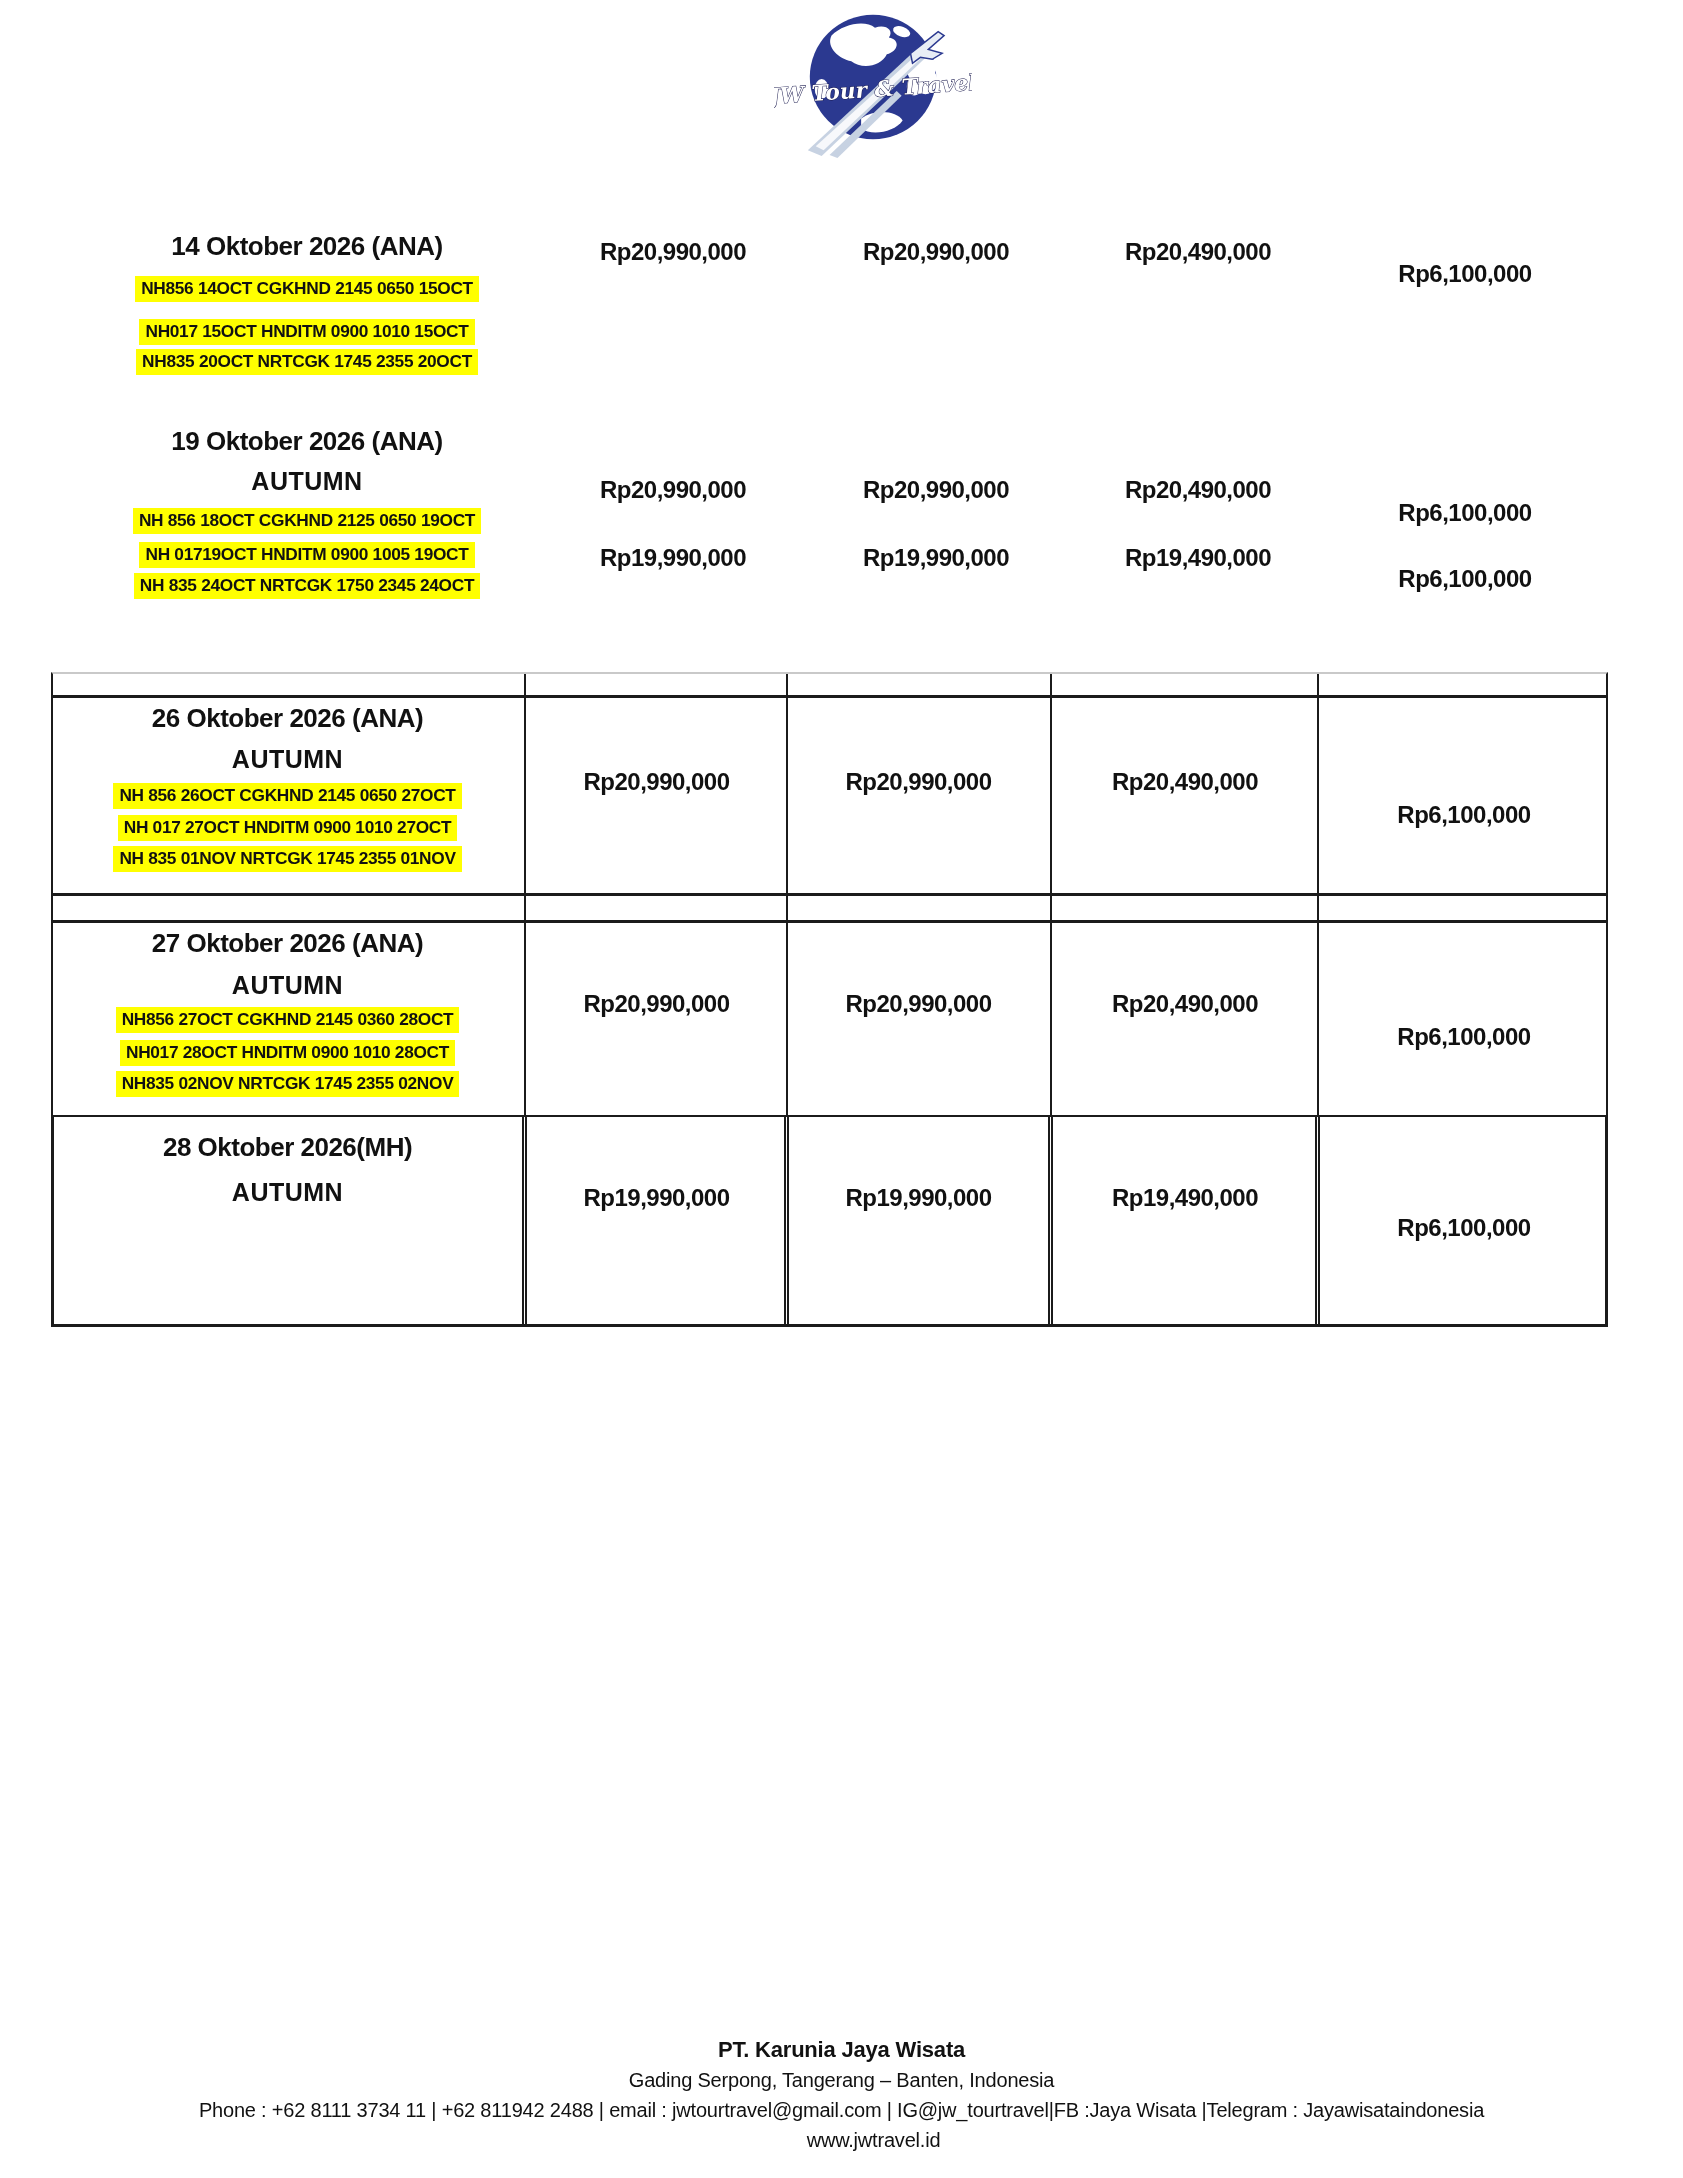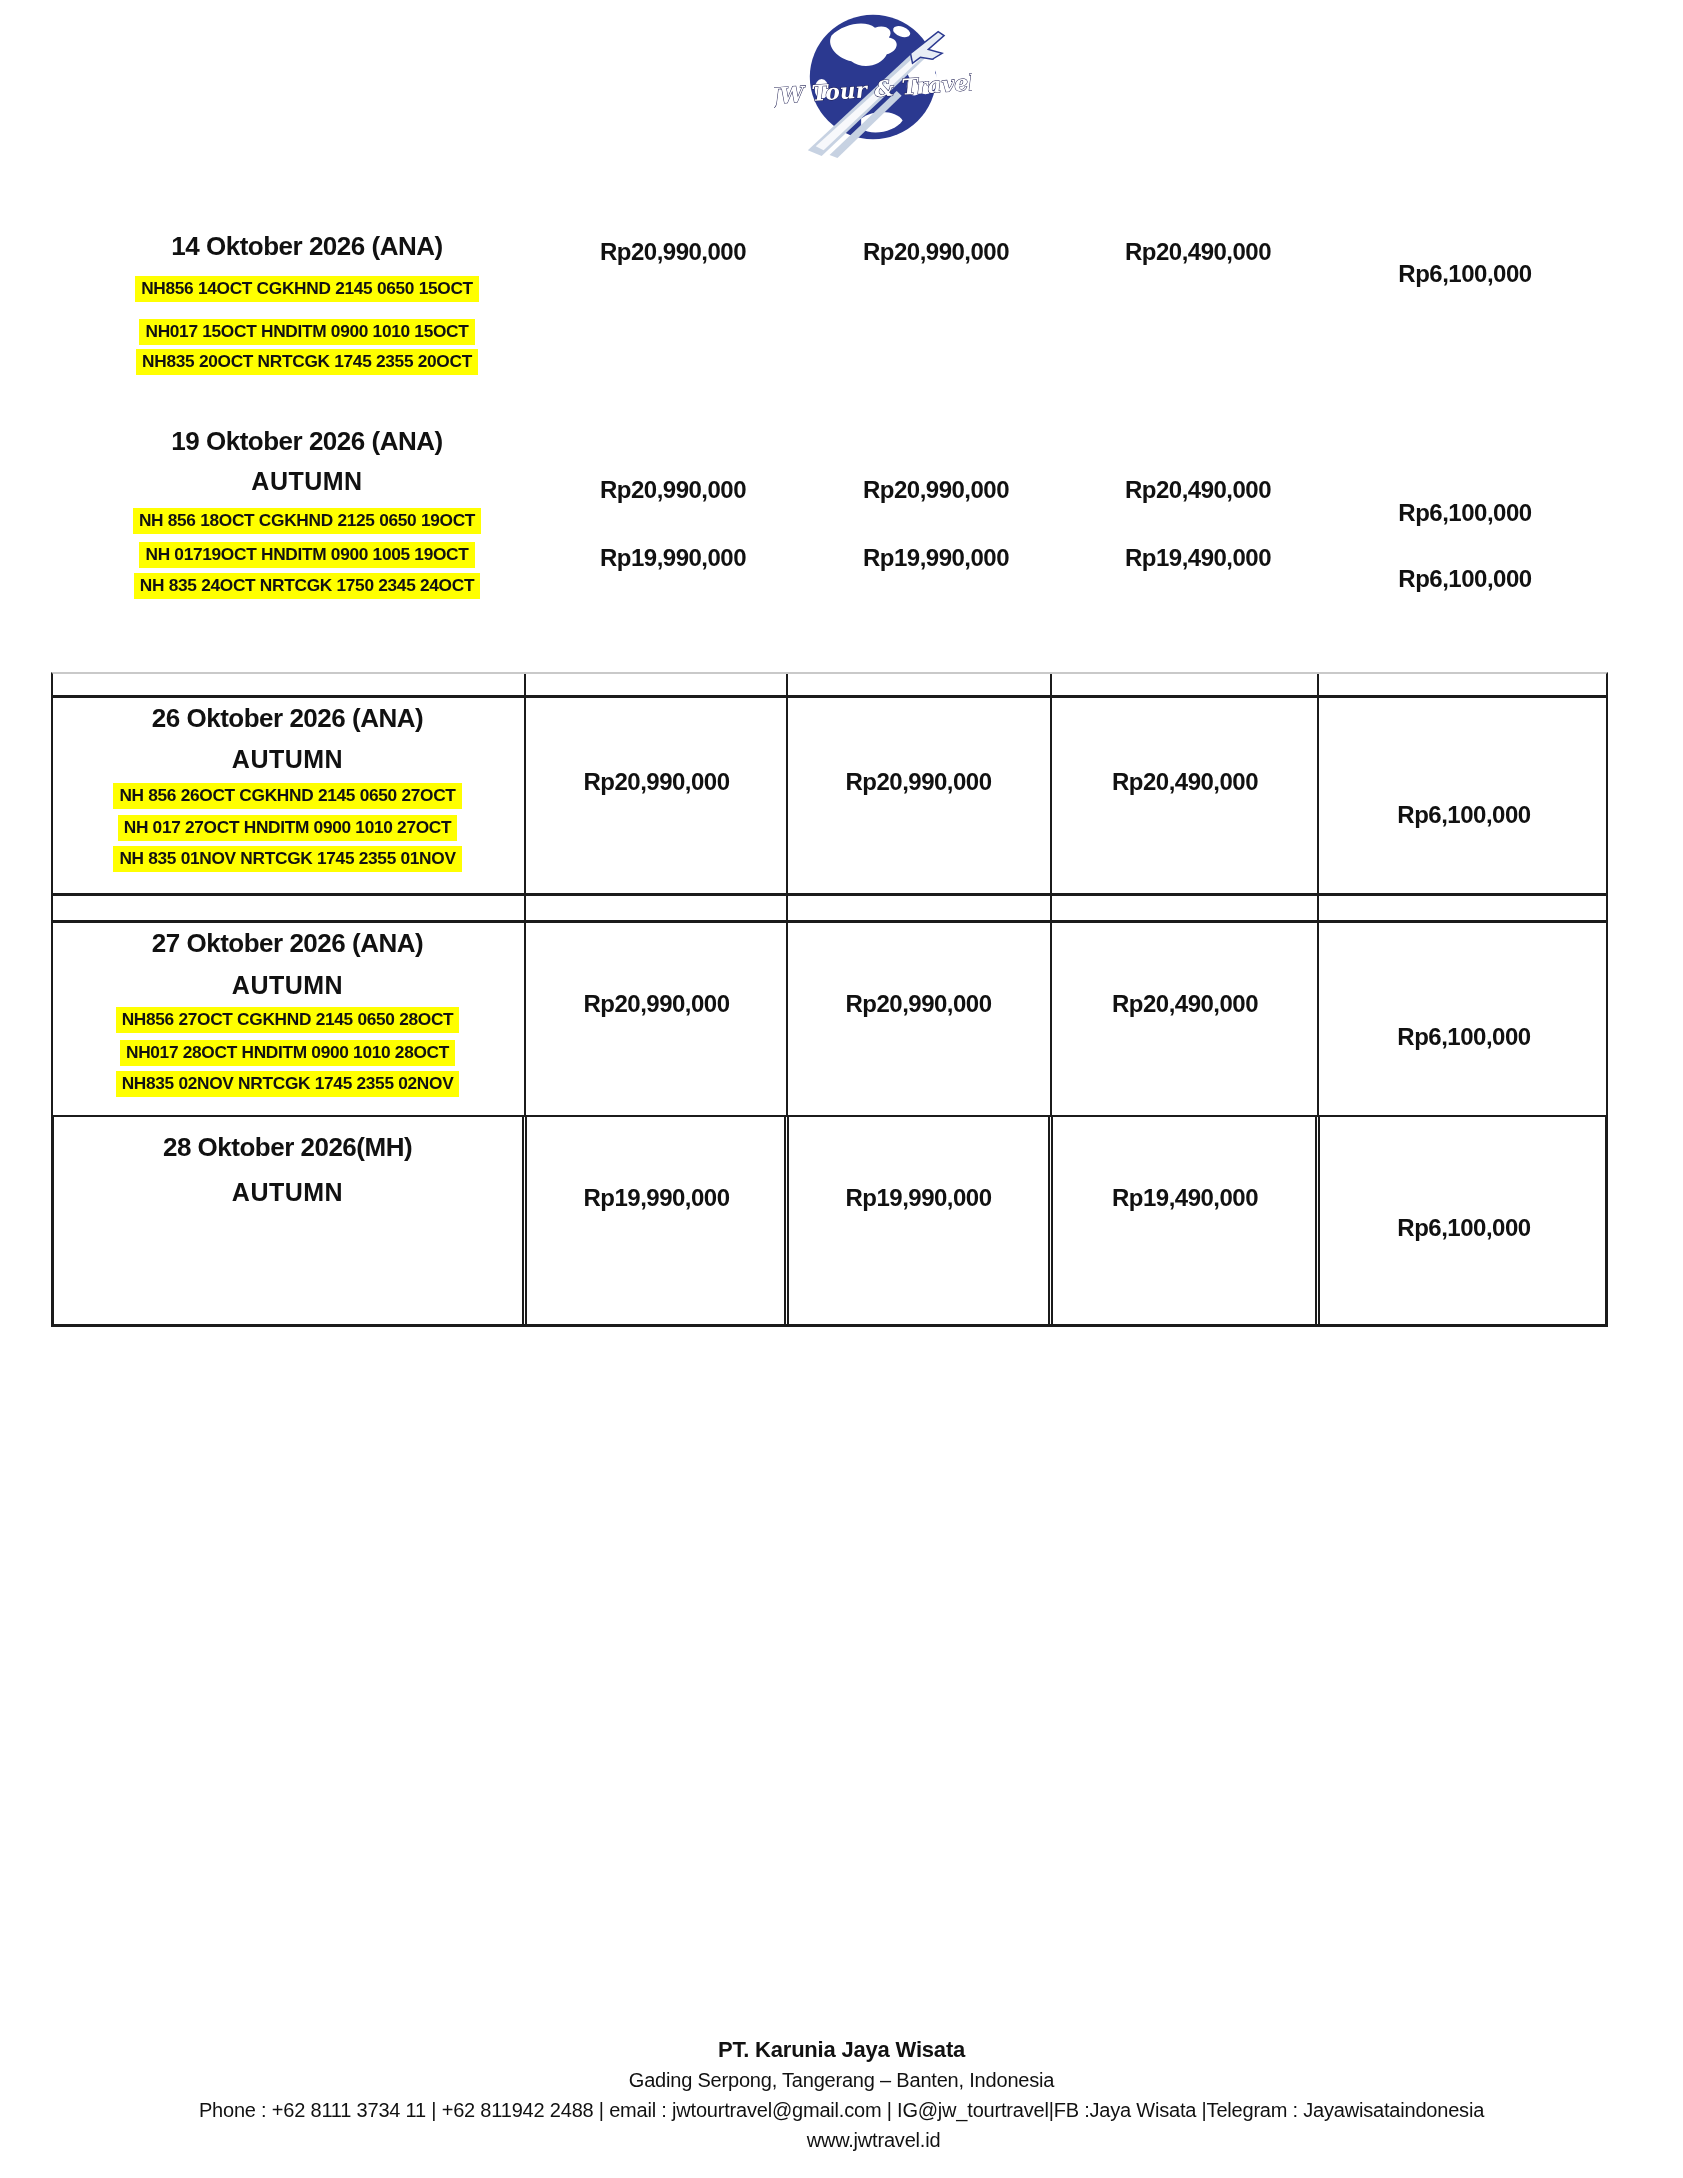--- a/index.html
+++ b/index.html
@@ -120,21 +120,21 @@
   <div class="flight" style="left:59px; top:783px; width:457px;"><span class="hl">NH 856 26OCT CGKHND 2145 0650  27OCT</span></div>
   <div class="flight" style="left:59px; top:815px; width:457px;"><span class="hl">NH 017 27OCT HNDITM 0900 1010  27OCT</span></div>
   <div class="flight" style="left:59px; top:846px; width:457px;text-decoration:underline;"><span class="hl">NH 835 01NOV NRTCGK 1745 2355  01NOV</span></div>
   <div class="price" style="left:535px;  top:768px; width:243px;">Rp20,990,000</div>
   <div class="price" style="left:797px;  top:768px; width:243px;">Rp20,990,000</div>
   <div class="price" style="left:1061px; top:768px; width:248px;">Rp20,490,000</div>
   <div class="price" style="left:1329px; top:801px; width:270px;">Rp6,100,000</div>
 
   <div class="date-h" style="left:59px; top:928px; width:457px;">27 Oktober 2026 (ANA)</div>
   <div class="season" style="left:59px; top:971px; width:457px;">AUTUMN</div>
-  <div class="flight" style="left:59px; top:1007px; width:457px;"><span class="hl">NH856 27OCT CGKHND 2145 0650 28OCT</span></div>
+  <div class="flight" style="left:59px; top:1007px; width:457px;"><span class="hl">NH856 27OCT CGKHND 2145 0360 28OCT</span></div>
   <div class="flight" style="left:59px; top:1040px; width:457px;"><span class="hl">NH017 28OCT HNDITM 0900 1010 28OCT</span></div>
   <div class="flight" style="left:59px; top:1071px; width:457px;"><span class="hl">NH835 02NOV NRTCGK 1745 2355 02NOV</span></div>
   <div class="price" style="left:535px;  top:990px; width:243px;">Rp20,990,000</div>
   <div class="price" style="left:797px;  top:990px; width:243px;">Rp20,990,000</div>
   <div class="price" style="left:1061px; top:990px; width:248px;">Rp20,490,000</div>
   <div class="price" style="left:1329px; top:1023px; width:270px;">Rp6,100,000</div>
 
   <div class="date-h" style="left:59px; top:1132px; width:457px;">28 Oktober 2026(MH)</div>
   <div class="season" style="left:59px; top:1178px; width:457px;">AUTUMN</div>
   <div class="price" style="left:535px;  top:1184px; width:243px;">Rp19,990,000</div>

